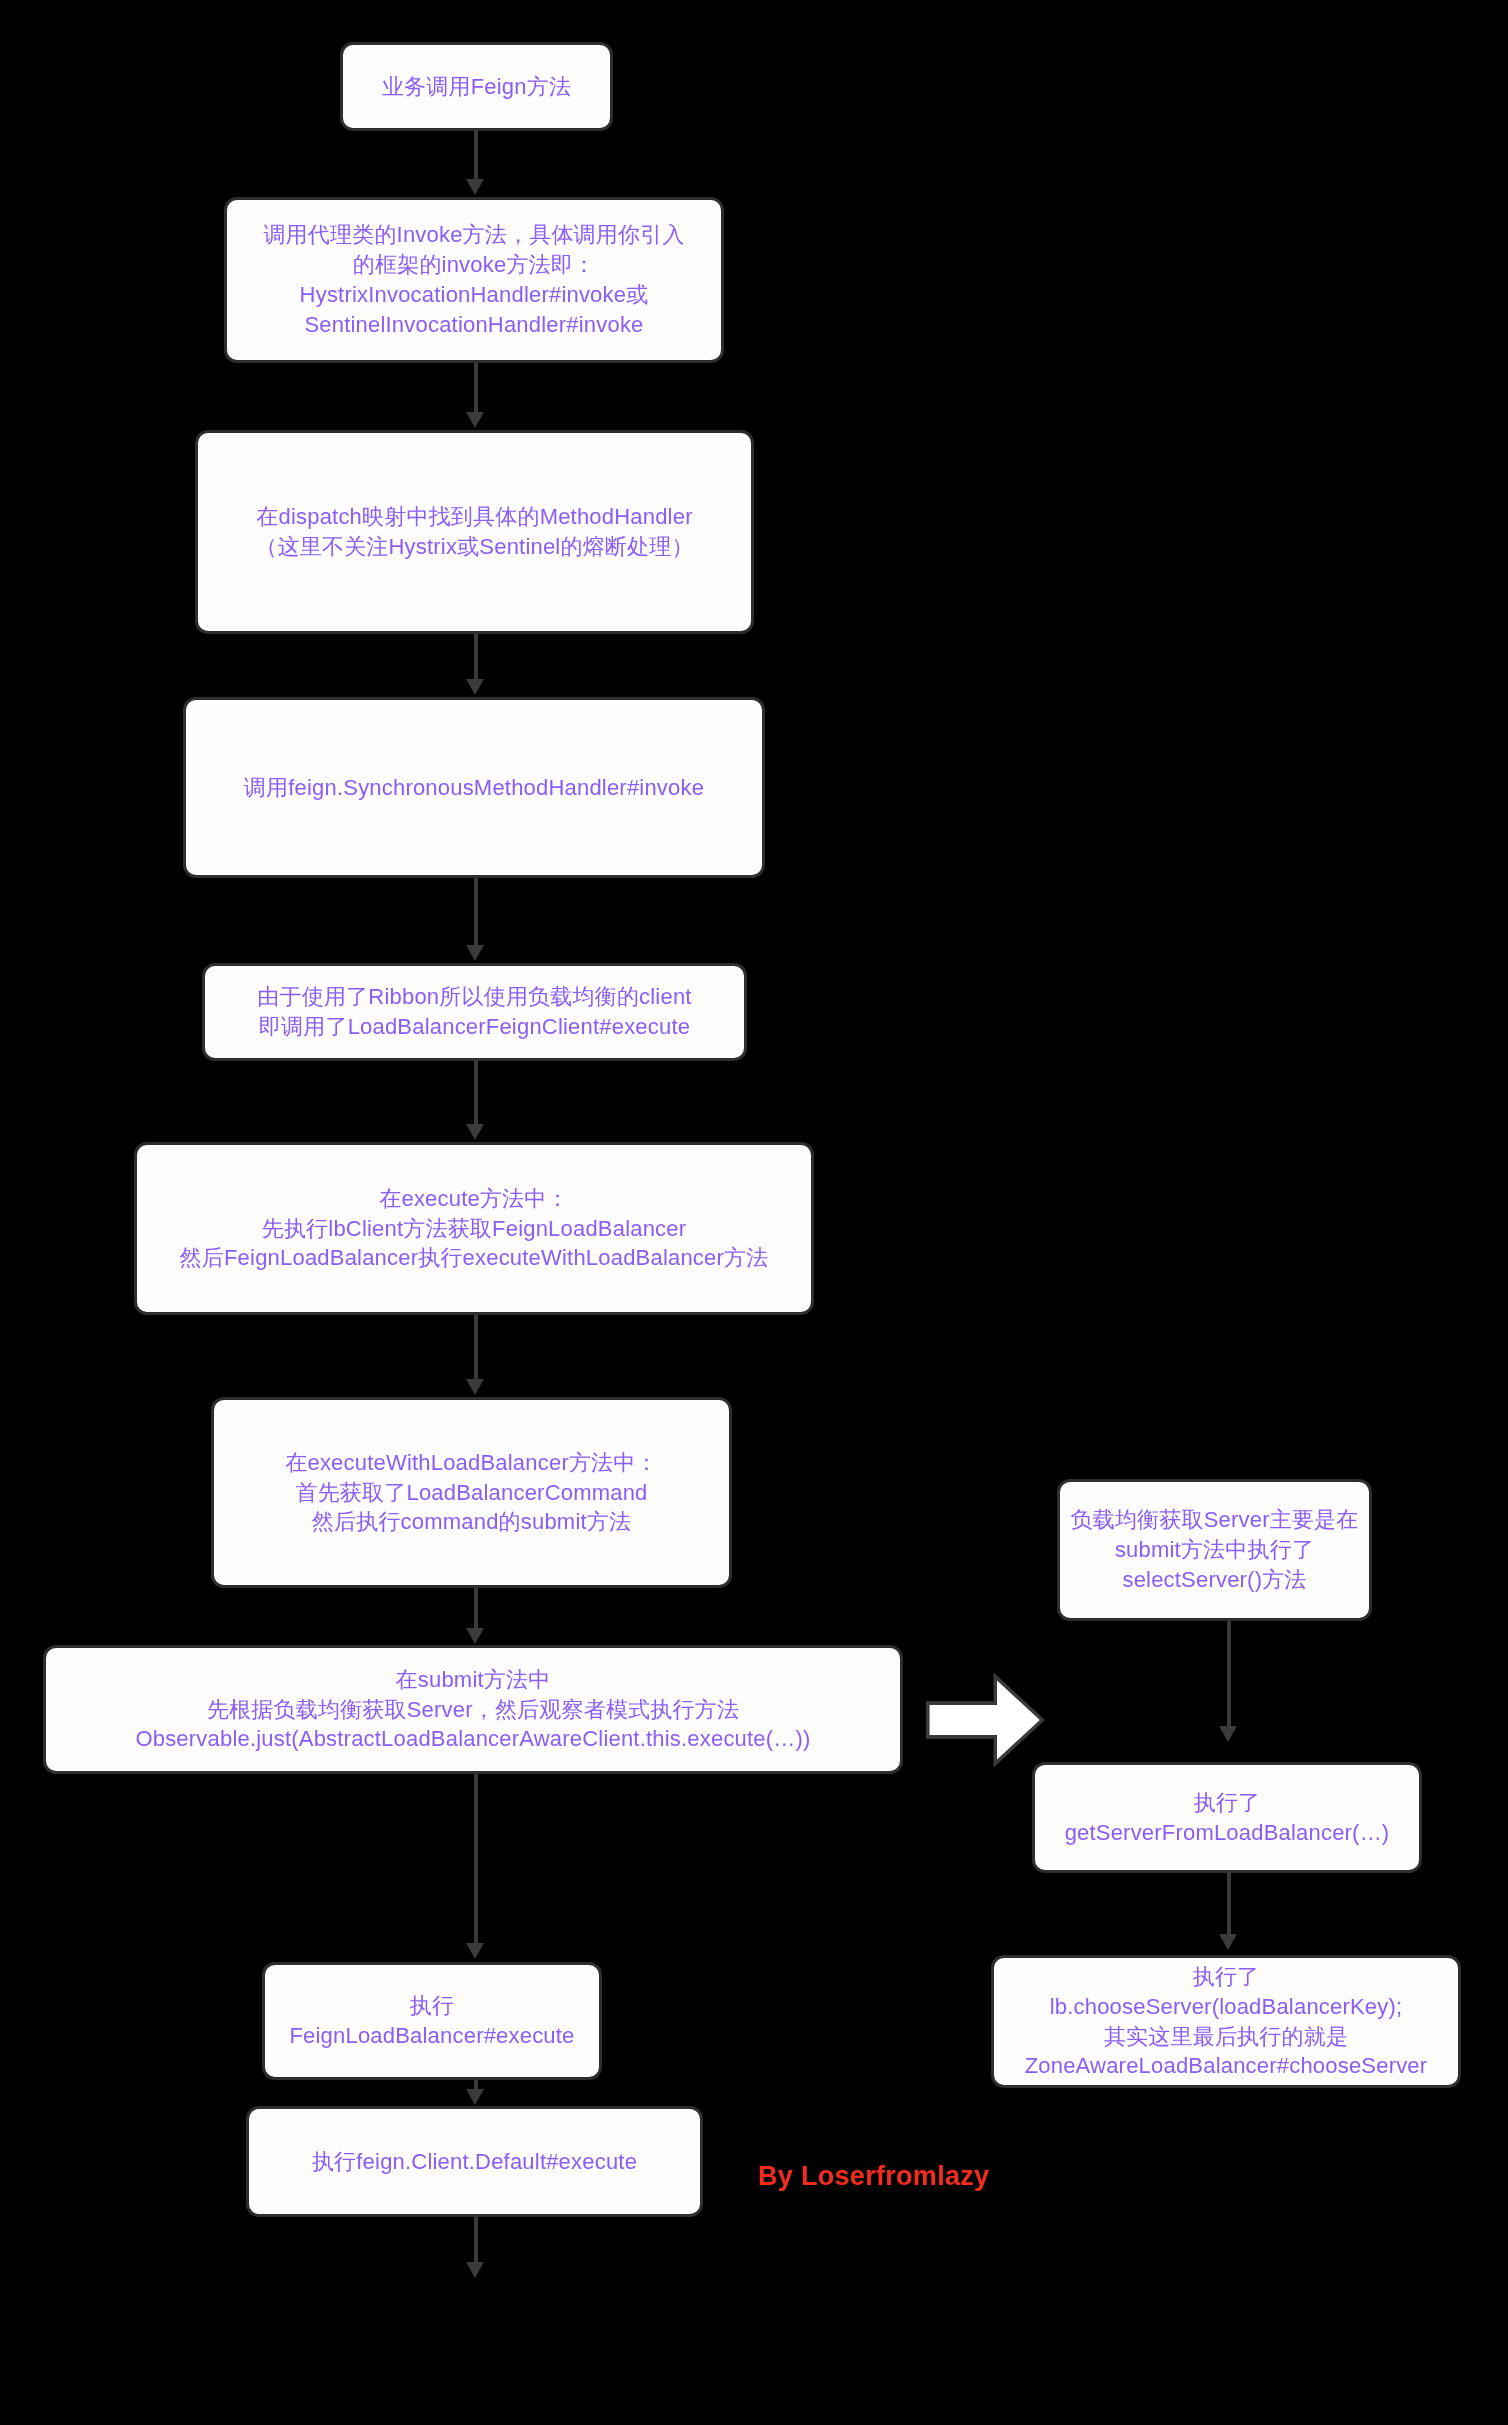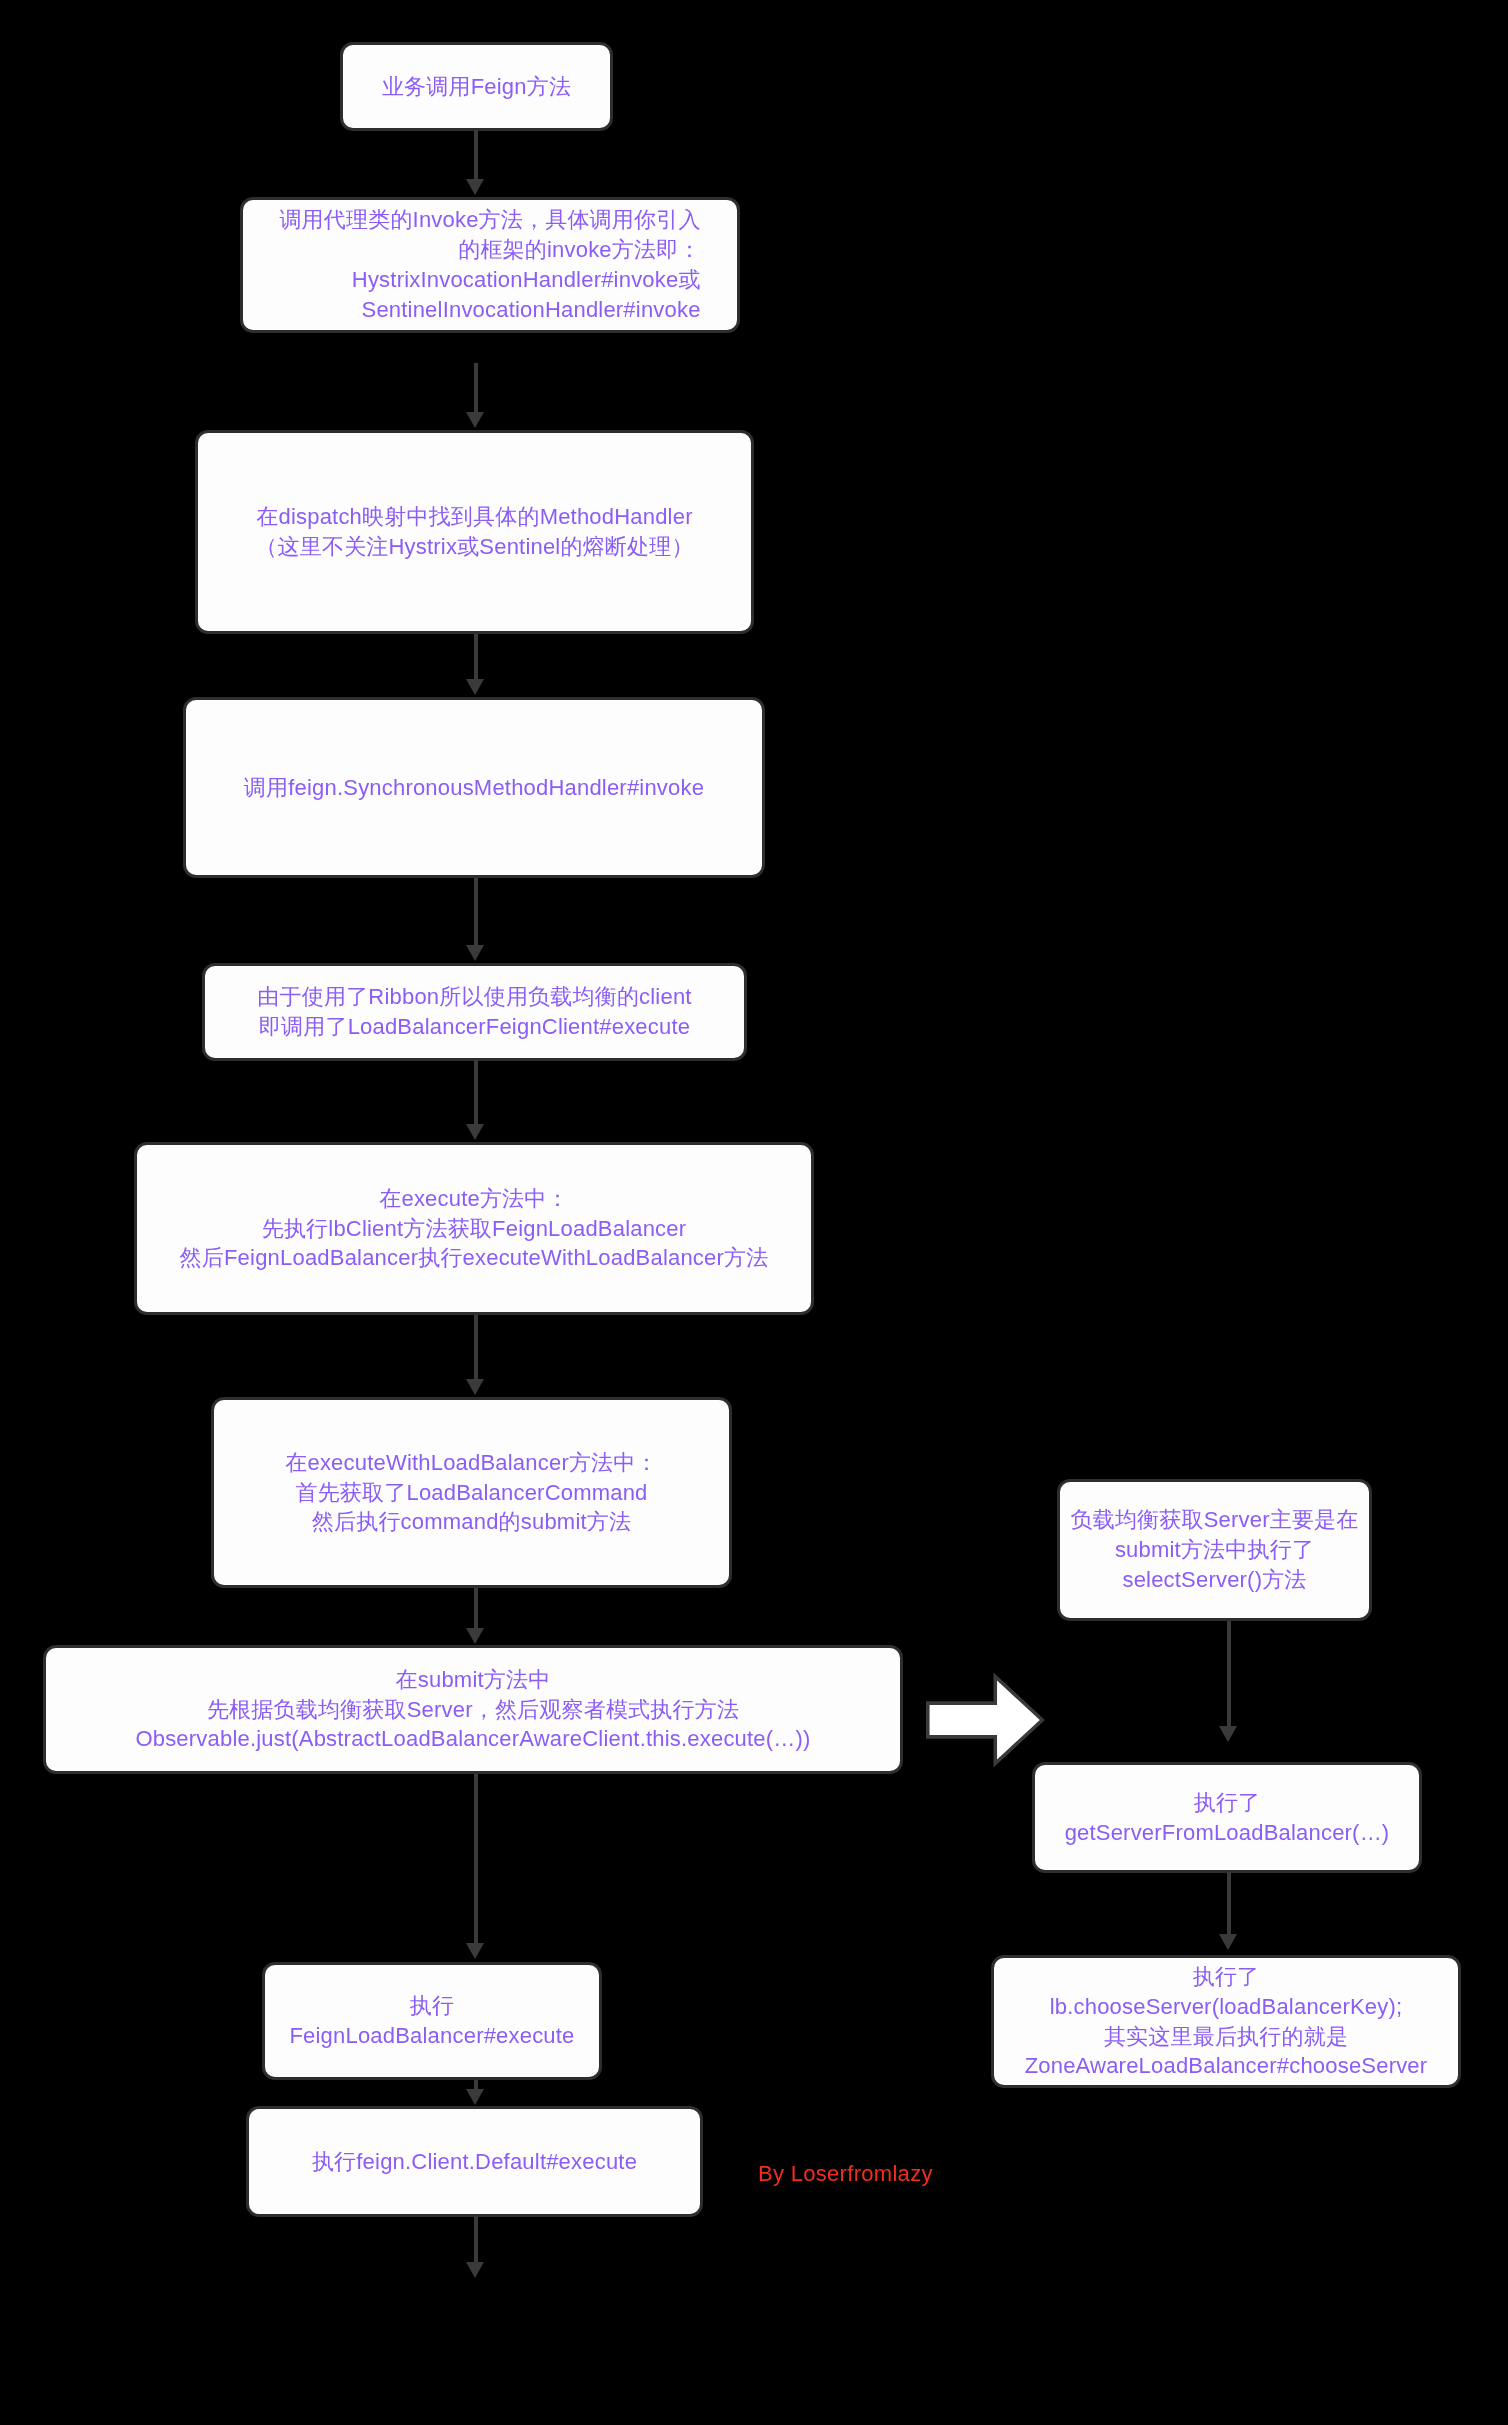--- a/index.html
+++ b/index.html
@@ -36,34 +36,34 @@
     border-left:9.8px solid transparent;
     border-right:9.8px solid transparent;
     border-top:16px solid #3a3a3a;
   }
 
   .blockarrow{position:absolute;}
 
   .watermark{
     position:absolute;
     color:#f42c1f;
-    font-size:22px;
-    font-weight:normal;
+    font-size:27px;
+    font-weight:bold;
     letter-spacing:0.3px;
     white-space:nowrap;
   }
 </style>
 </head>
 <body>
 
 <div id="canvas">
 
   <div class="node" style="left:340px;top:42px;width:273px;height:89px;">业务调用Feign方法</div>
 
-  <div class="node" style="left:240px;top:197px;width:500px;height:136px;text-align:right;">调用代理类的Invoke方法，具体调用你引入
+  <div class="node" style="left:224px;top:197px;width:500px;height:166px;">调用代理类的Invoke方法，具体调用你引入
 的框架的invoke方法即：
 HystrixInvocationHandler#invoke或
 SentinelInvocationHandler#invoke</div>
 
   <div class="node" style="left:195px;top:430px;width:559px;height:204px;">在dispatch映射中找到具体的MethodHandler
 （这里不关注Hystrix或Sentinel的熔断处理）</div>
 
   <div class="node" style="left:183px;top:697px;width:582px;height:181px;">调用feign.SynchronousMethodHandler#invoke</div>
 
   <div class="node" style="left:202px;top:963px;width:545px;height:98px;">由于使用了Ribbon所以使用负载均衡的client

